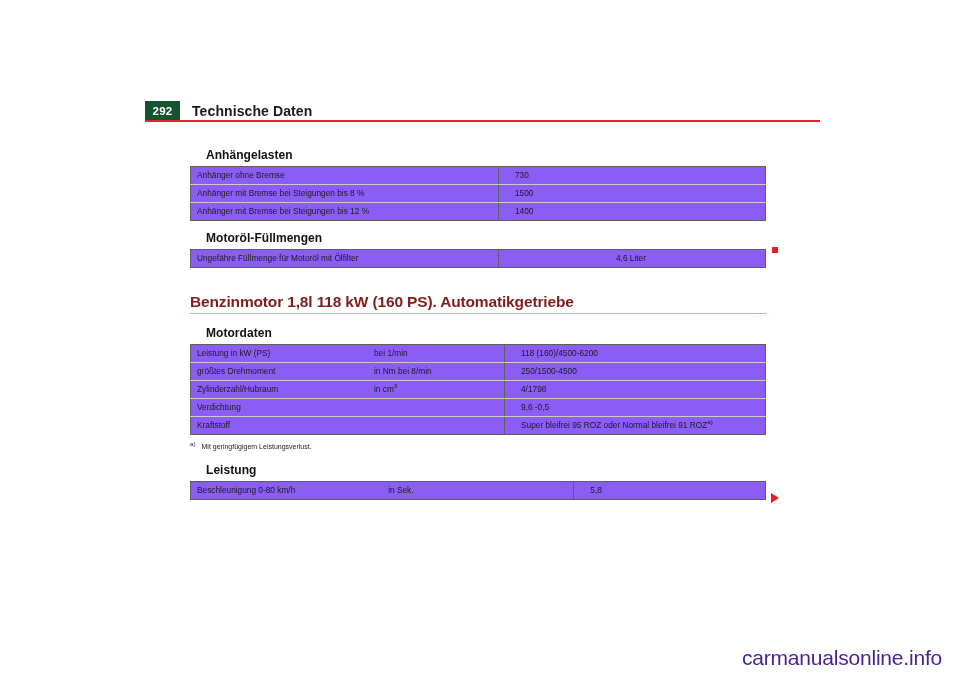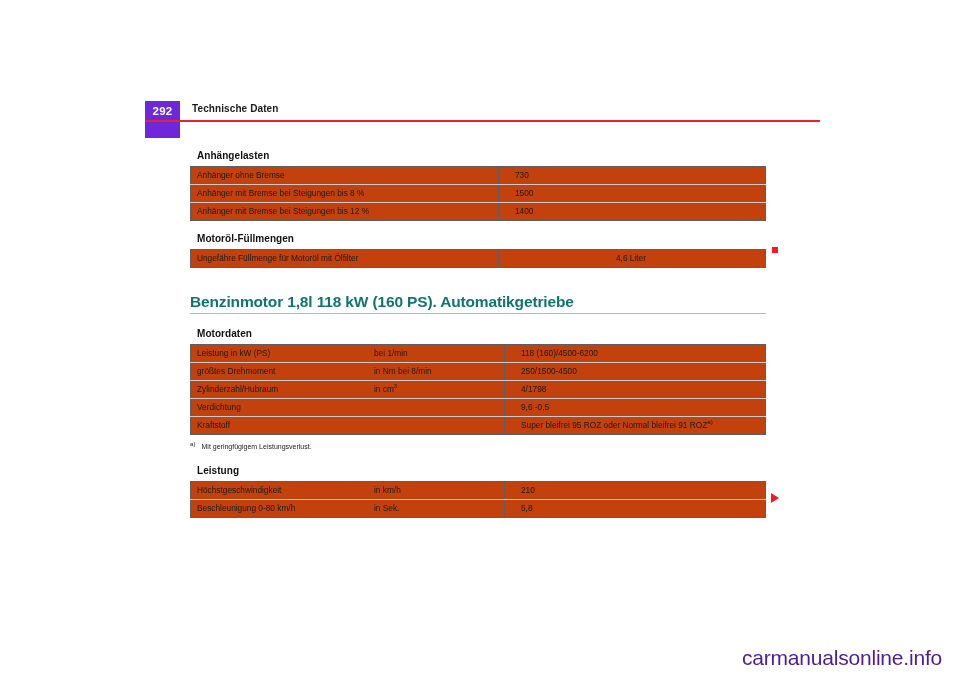--- a/index.html
+++ b/index.html
@@ -23,34 +23,34 @@
     left: 0;
     top: 0;
     width: 960px;
     height: 130px;
   }
   .page-number-box {
     position: absolute;
     left: 145px;
     top: 101px;
     width: 35px;
-    height: 37px;
-    background: #6d28d9;
+    height: 20px;
+    background: #14532d;
     color: #ffffff;
     font-size: 11.5px;
     font-weight: bold;
     line-height: 20px;
     text-align: center;
     letter-spacing: 0.2px;
   }
   .header-title {
     position: absolute;
     left: 192px;
     top: 103px;
-    font-size: 10px;
+    font-size: 14px;
     font-weight: bold;
     letter-spacing: 0.1px;
     color: #1a1a1a;
     text-align: center;
   }
   .header-rule {
     position: absolute;
     left: 145px;
     top: 120px;
     width: 675px;
@@ -60,36 +60,36 @@
 
   
   .content {
     position: absolute;
     left: 190px;
     top: 150px;
     width: 580px;
   }
 
   .subhead {
-    font-size: 10px;
+    font-size: 12px;
     font-weight: bold;
     color: #111111;
     letter-spacing: 0.05px;
-    margin: 0 0 5px 7px;
+    margin: 0 0 5px 16px;
     line-height: 11px;
   }
   .subhead.spaced-top { margin-top: 12px; }
 
   
   table.data {
     border-collapse: collapse;
     table-layout: fixed;
     width: 576px;
     border: 1px solid #5b5f63;
-    background: #c2410c;
+    background: #8b5cf6;
   }
   table.data td {
     border: 0;
     border-bottom: 1px solid #c9ccce;
     padding: 0 6px;
     height: 17px;
     font-size: 8.3px;
     color: #1c1c1c;
     vertical-align: middle;
     line-height: 11px;
@@ -107,21 +107,21 @@
 
   
   table.t2 td.label {
     border-right: 1px solid #5b5f63;
   }
 
   sup { font-size: 6.2px; vertical-align: super; line-height: 0; }
 
   
   .section-heading {
-    color: #0f766e;
+    color: #7f1d1d;
     font-size: 15.5px;
     font-weight: bold;
     letter-spacing: -0.15px;
     margin: 24px 0 2px 0;
     line-height: 19px;
   }
   .section-rule {
     width: 576px;
     height: 1.4px;
     background: #fb9ba2;
@@ -243,25 +243,20 @@
   </table>
 
   <div class="footnote">
     <span class="mark">a)</span><span>Mit geringfügigem Leistungsverlust.</span>
   </div>
 
   <div class="subhead spaced-top">Leistung</div>
   <table class="data t3">
     <tbody>
       <tr>
-        <td class="label" style="width:165px">Höchstgeschwindigkeit</td>
-        <td class="unit" style="width:124px">in km/h</td>
-        <td class="value">210</td>
-      </tr>
-      <tr>
         <td class="label">Beschleunigung 0-80 km/h</td>
         <td class="unit">in Sek.</td>
         <td class="value">5,8</td>
       </tr>
     </tbody>
   </table>
 
 </div>
 
 <div class="marker-square" style="left:772px; top:247px;"></div>

